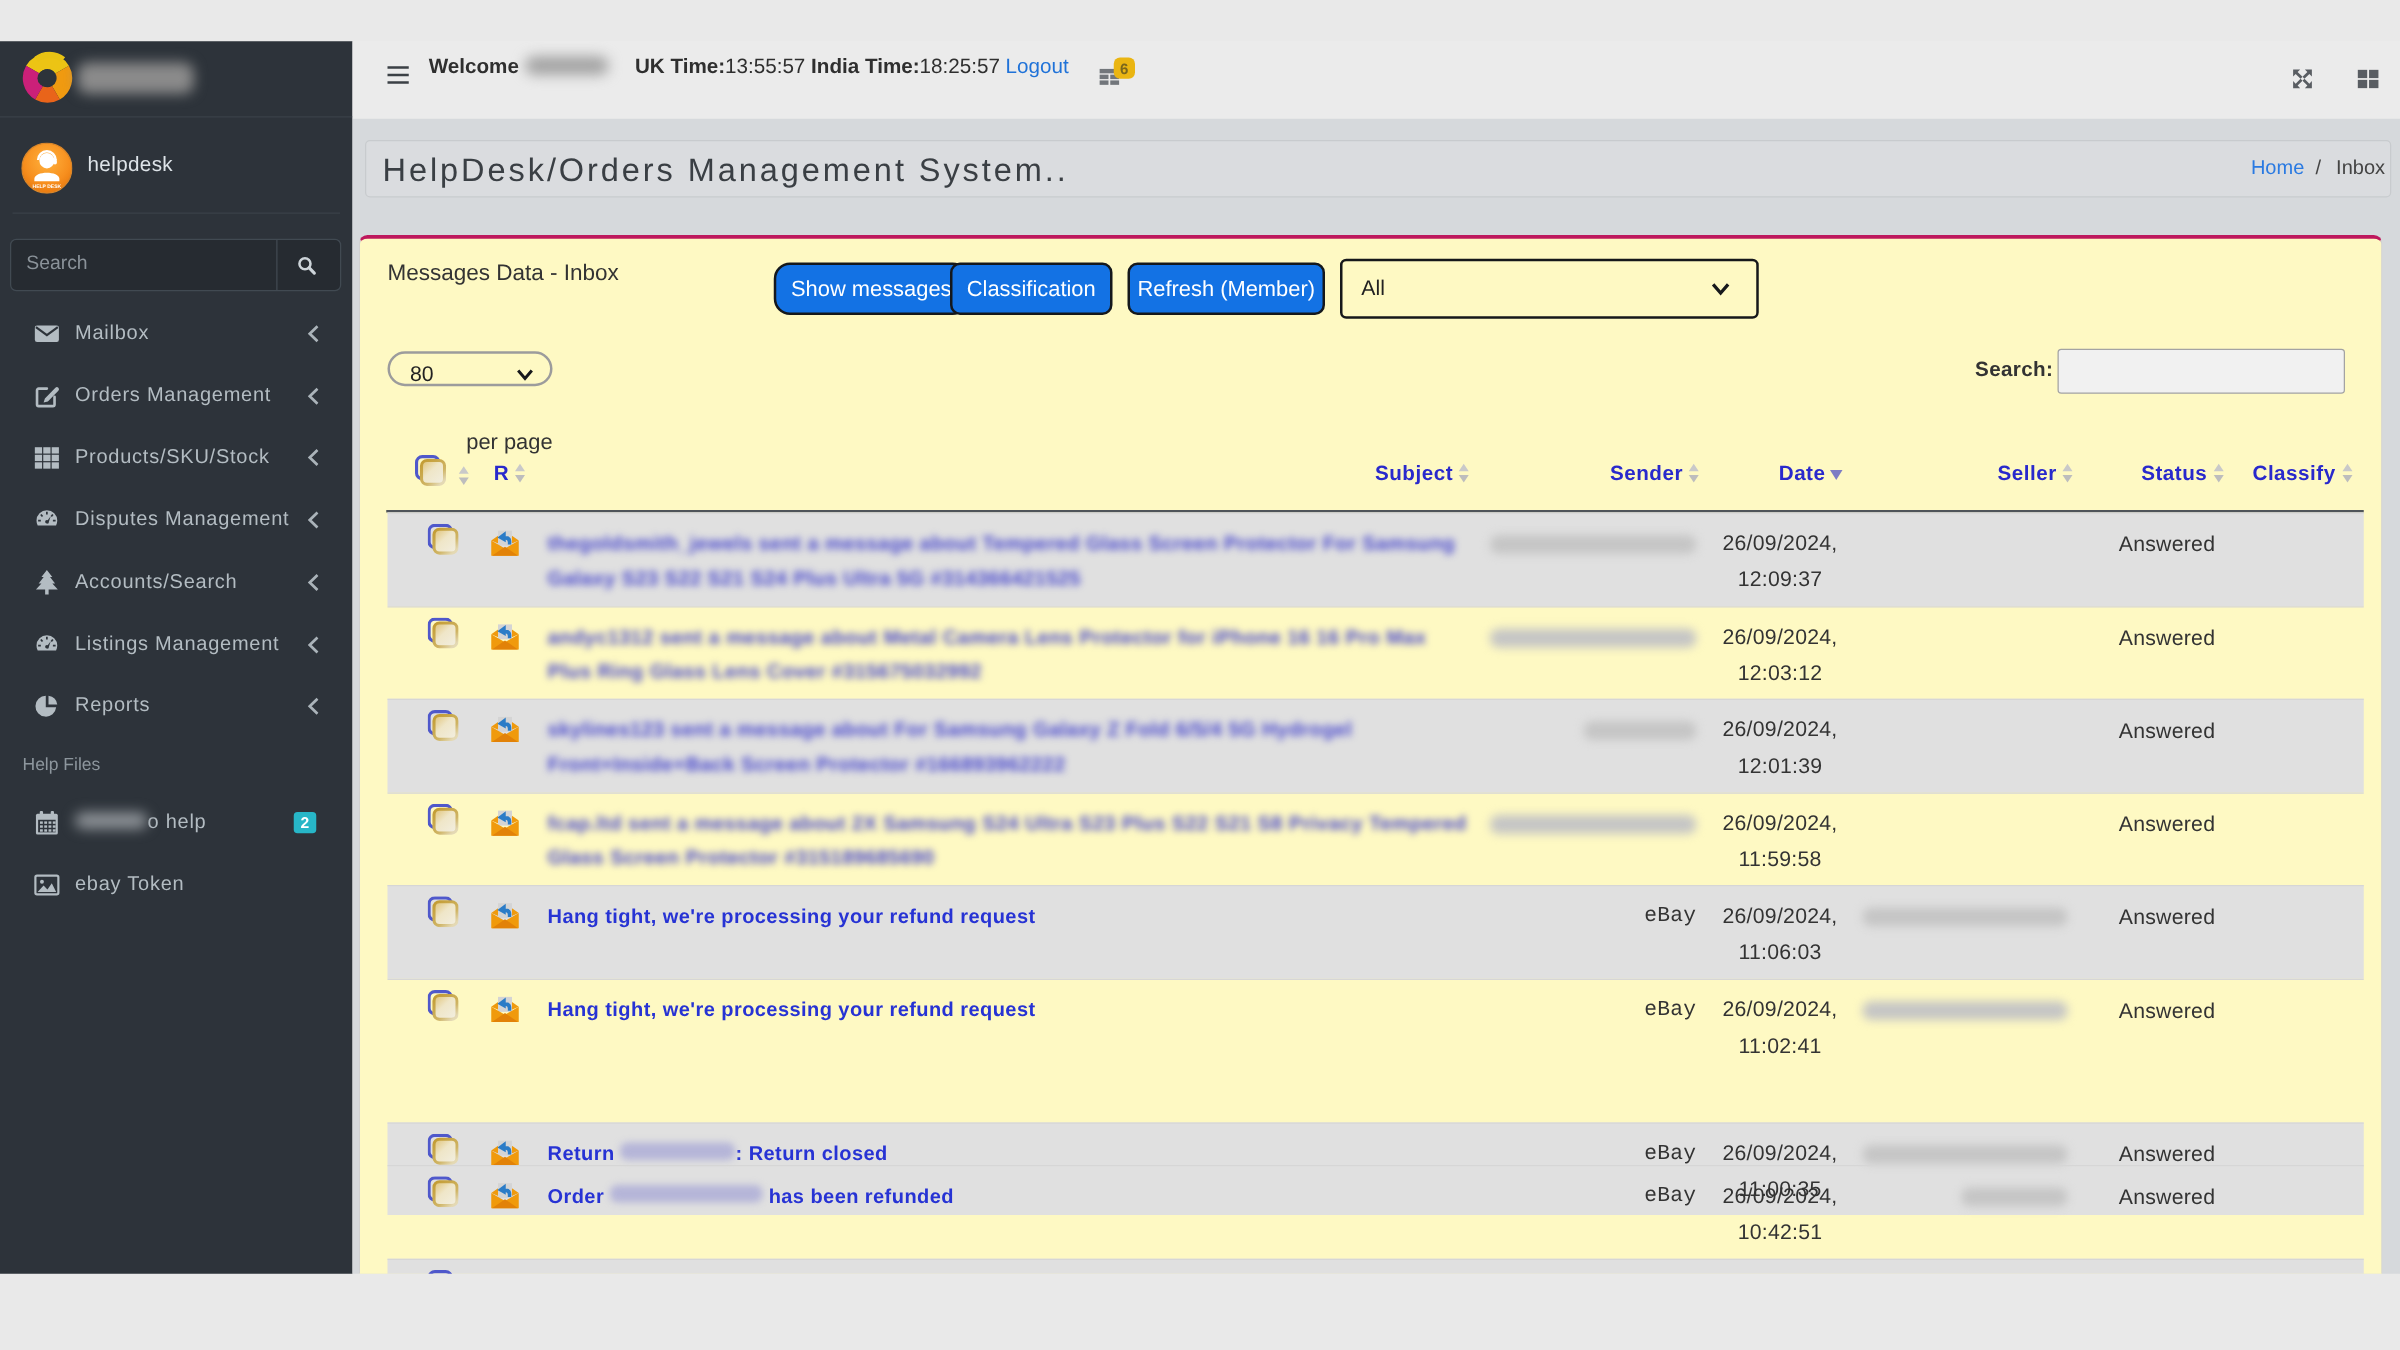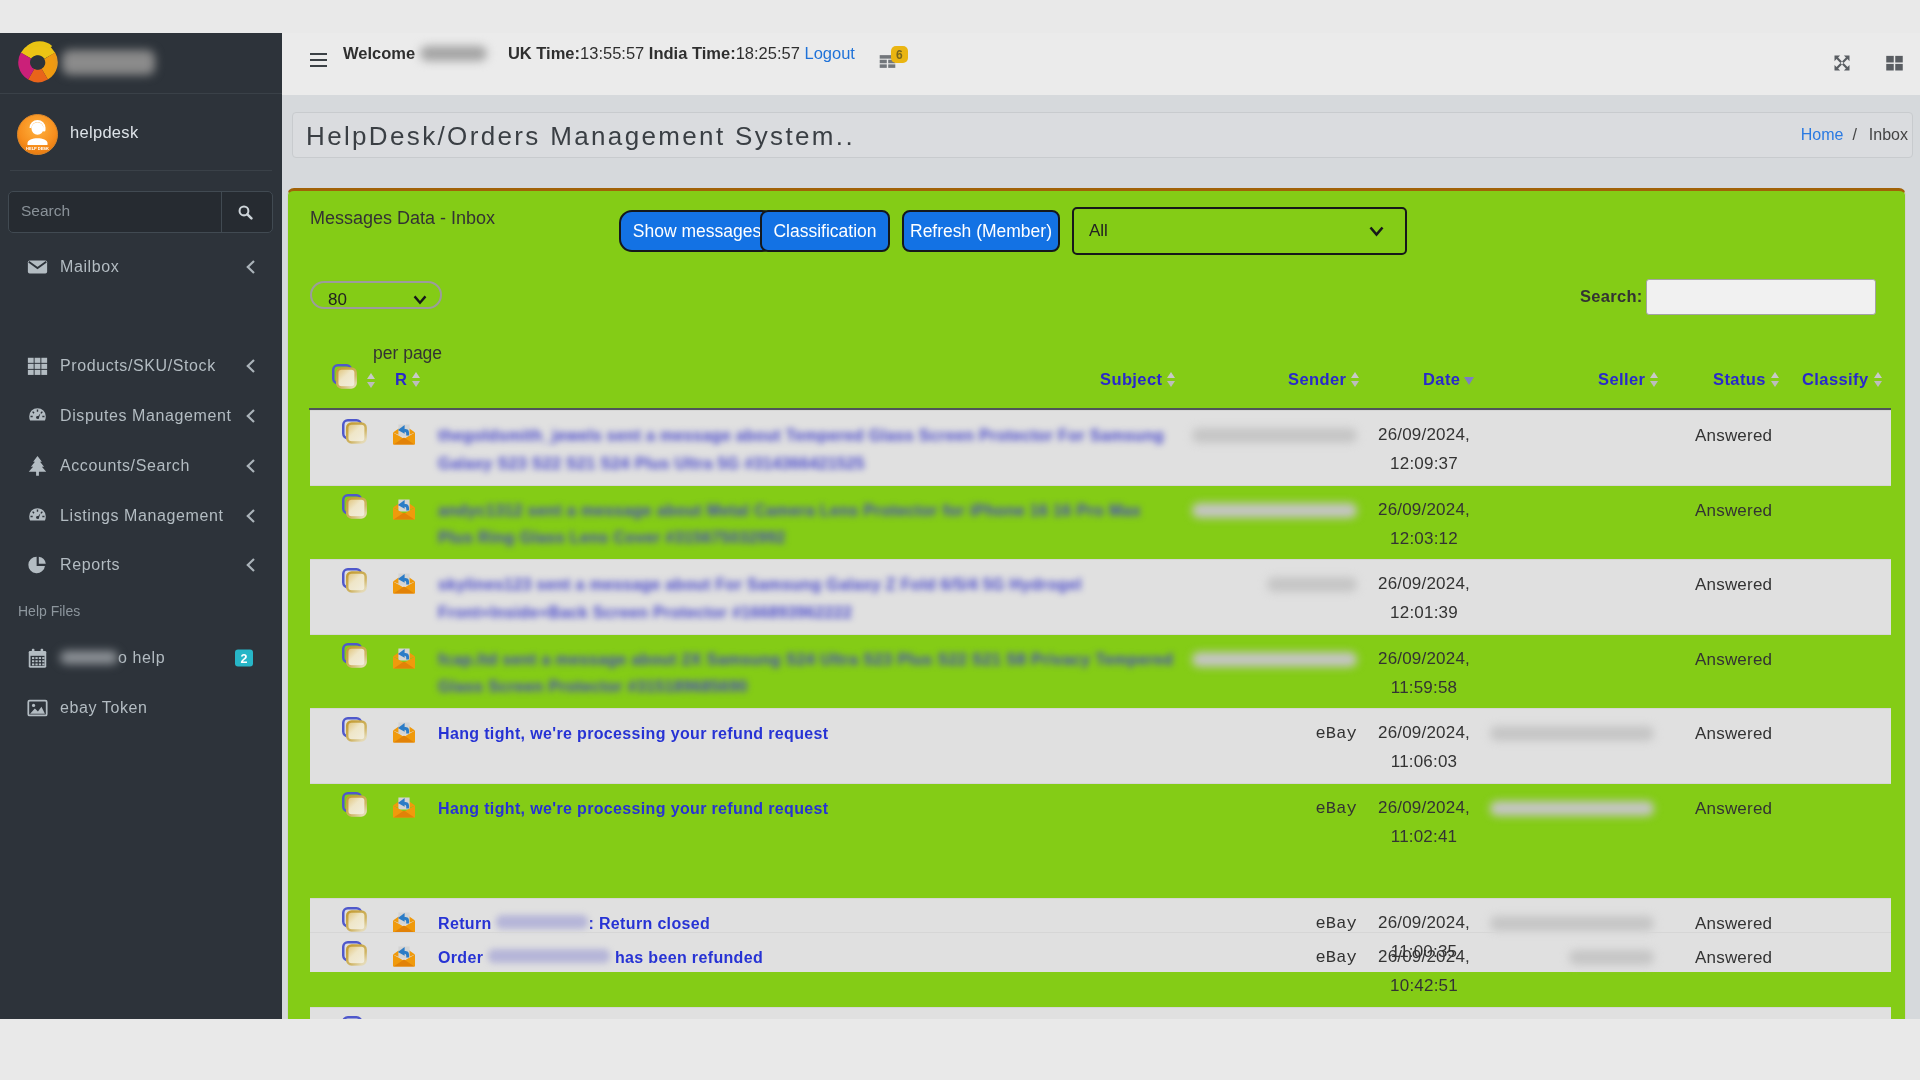--- a/index.html
+++ b/index.html
@@ -11,21 +11,21 @@
 .menu-item{position:absolute;left:0;width:282px;height:50px;color:#b3bcc2;font-size:16px;letter-spacing:0.6px;}
 .menu-item .mi-icon{position:absolute;left:27px;top:50%;transform:translateY(-50%);width:21px;height:21px;}
 .menu-item .mi-txt{position:absolute;left:60px;top:50%;transform:translateY(-50%);}
 .menu-item .mi-arr{position:absolute;right:27px;top:50%;transform:translateY(-50%);font-size:12px;color:#adb5bb;}
 
 #navbar{left:282px;top:33px;width:1638px;height:62px;background:#ebebeb;}
 .nbt{font-size:16.5px;color:#2f2f2f;}
 
 #wrapper{left:282px;top:95px;width:1638px;height:924px;background:#d6d9dc;}
 #h1box{left:10px;top:17px;width:1621px;height:46px;background:#dadcdf;border:1px solid #c8cbce;border-radius:4px;}
-#card{left:5px;top:93px;width:1619px;height:831px;background:#84cc16;border:1px solid #d2d2d2;border-top:3px solid #a16207;border-radius:7px 7px 0 0;border-bottom:none;overflow:hidden;}
+#card{left:5px;top:93px;width:1619px;height:831px;background:#fef9c3;border:1px solid #d2d2d2;border-top:3px solid #be185d;border-radius:7px 7px 0 0;border-bottom:none;overflow:hidden;}
 .btn{position:absolute;top:19px;height:42px;background:#1372e4;border:2px solid #14181c;border-radius:8px;color:#fff;font-size:17.5px;text-align:center;line-height:38px;}
 .sorter{display:inline-block;position:relative;width:9px;height:15px;vertical-align:-2px;margin-left:5px;}
 .sorter:before{content:"";position:absolute;left:0;top:0;border-left:4.5px solid transparent;border-right:4.5px solid transparent;border-bottom:6.5px solid #c9c9c9;}
 .sorter:after{content:"";position:absolute;left:0;bottom:0;border-left:4.5px solid transparent;border-right:4.5px solid transparent;border-top:6.5px solid #bdbdbd;}
 .hdr{position:absolute;color:#2929cc;font-weight:bold;font-size:16.5px;letter-spacing:0.4px;top:0;}
 .row{position:absolute;left:22px;width:1581px;border-top:1px solid #d6d6d6;}
 .row.odd{background:#e0e0e0;}
 .subj{position:absolute;left:128px;top:0;width:760px;color:#2733d4;font-weight:bold;font-size:16px;letter-spacing:0.35px;line-height:27.5px;padding-top:11px;}
 .subj.blur{filter:blur(3px);color:#4646cc;}
 .cell{position:absolute;color:#333333;font-size:17px;letter-spacing:0.2px;}
@@ -210,20 +210,29 @@
   </div>
   <div class="menu-item" style="top:209px;padding-left:18px;">
       <svg class="mi-icon" style="color:#b3bcc2">
         <use href="#i-envelope"></use>
       </svg>
       <span class="mi-txt">Mailbox</span>
       <svg class="mi-arr" style="width:9px;height:15px;">
         <path d="M8 1.5 L1.8 7.5 L8 13.5" stroke="#aab3b9" stroke-width="2.2" fill="none"></path>
       </svg>
     </div>
+<div class="menu-item" style="top:259px;">
+      <svg class="mi-icon" style="color:#b3bcc2">
+        <use href="#i-edit"></use>
+      </svg>
+      <span class="mi-txt">Orders Management</span>
+      <svg class="mi-arr" style="width:9px;height:15px;">
+        <path d="M8 1.5 L1.8 7.5 L8 13.5" stroke="#aab3b9" stroke-width="2.2" fill="none"></path>
+      </svg>
+    </div>
 <div class="menu-item" style="top:308px;">
       <svg class="mi-icon" style="color:#b3bcc2">
         <use href="#i-th"></use>
       </svg>
       <span class="mi-txt">Products/SKU/Stock</span>
       <svg class="mi-arr" style="width:9px;height:15px;">
         <path d="M8 1.5 L1.8 7.5 L8 13.5" stroke="#aab3b9" stroke-width="2.2" fill="none"></path>
       </svg>
     </div>
 <div class="menu-item" style="top:358px;">

